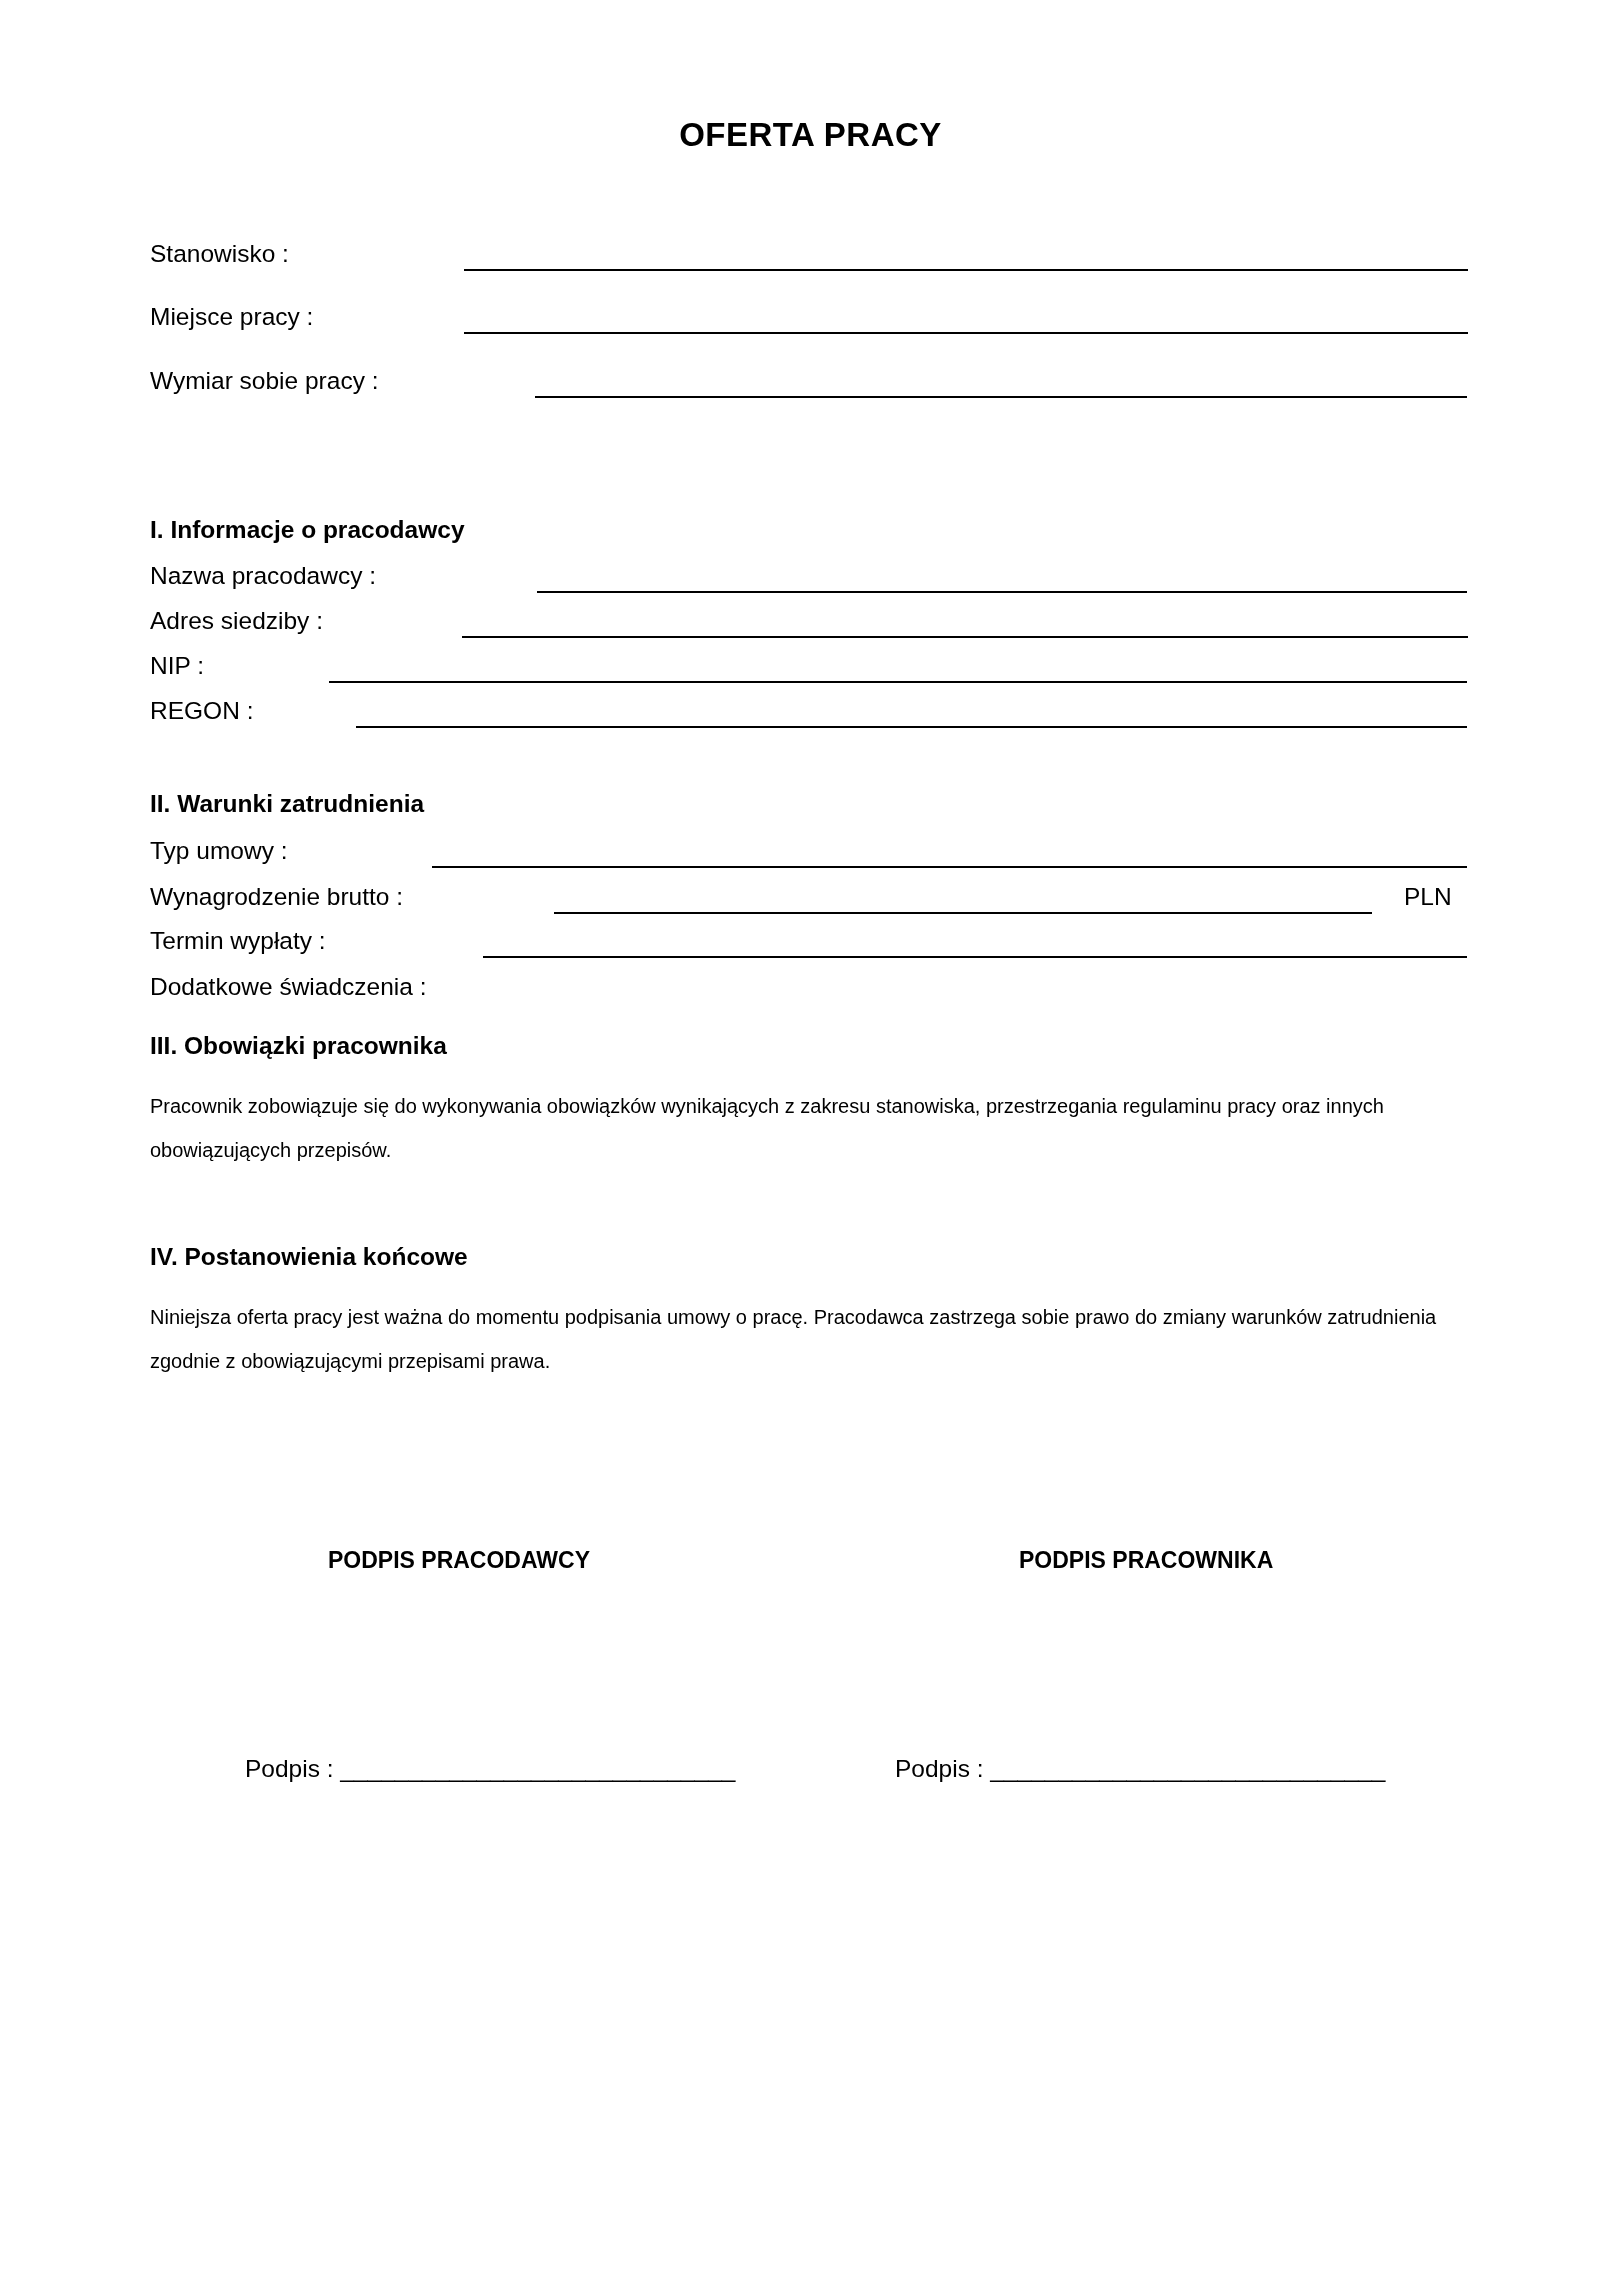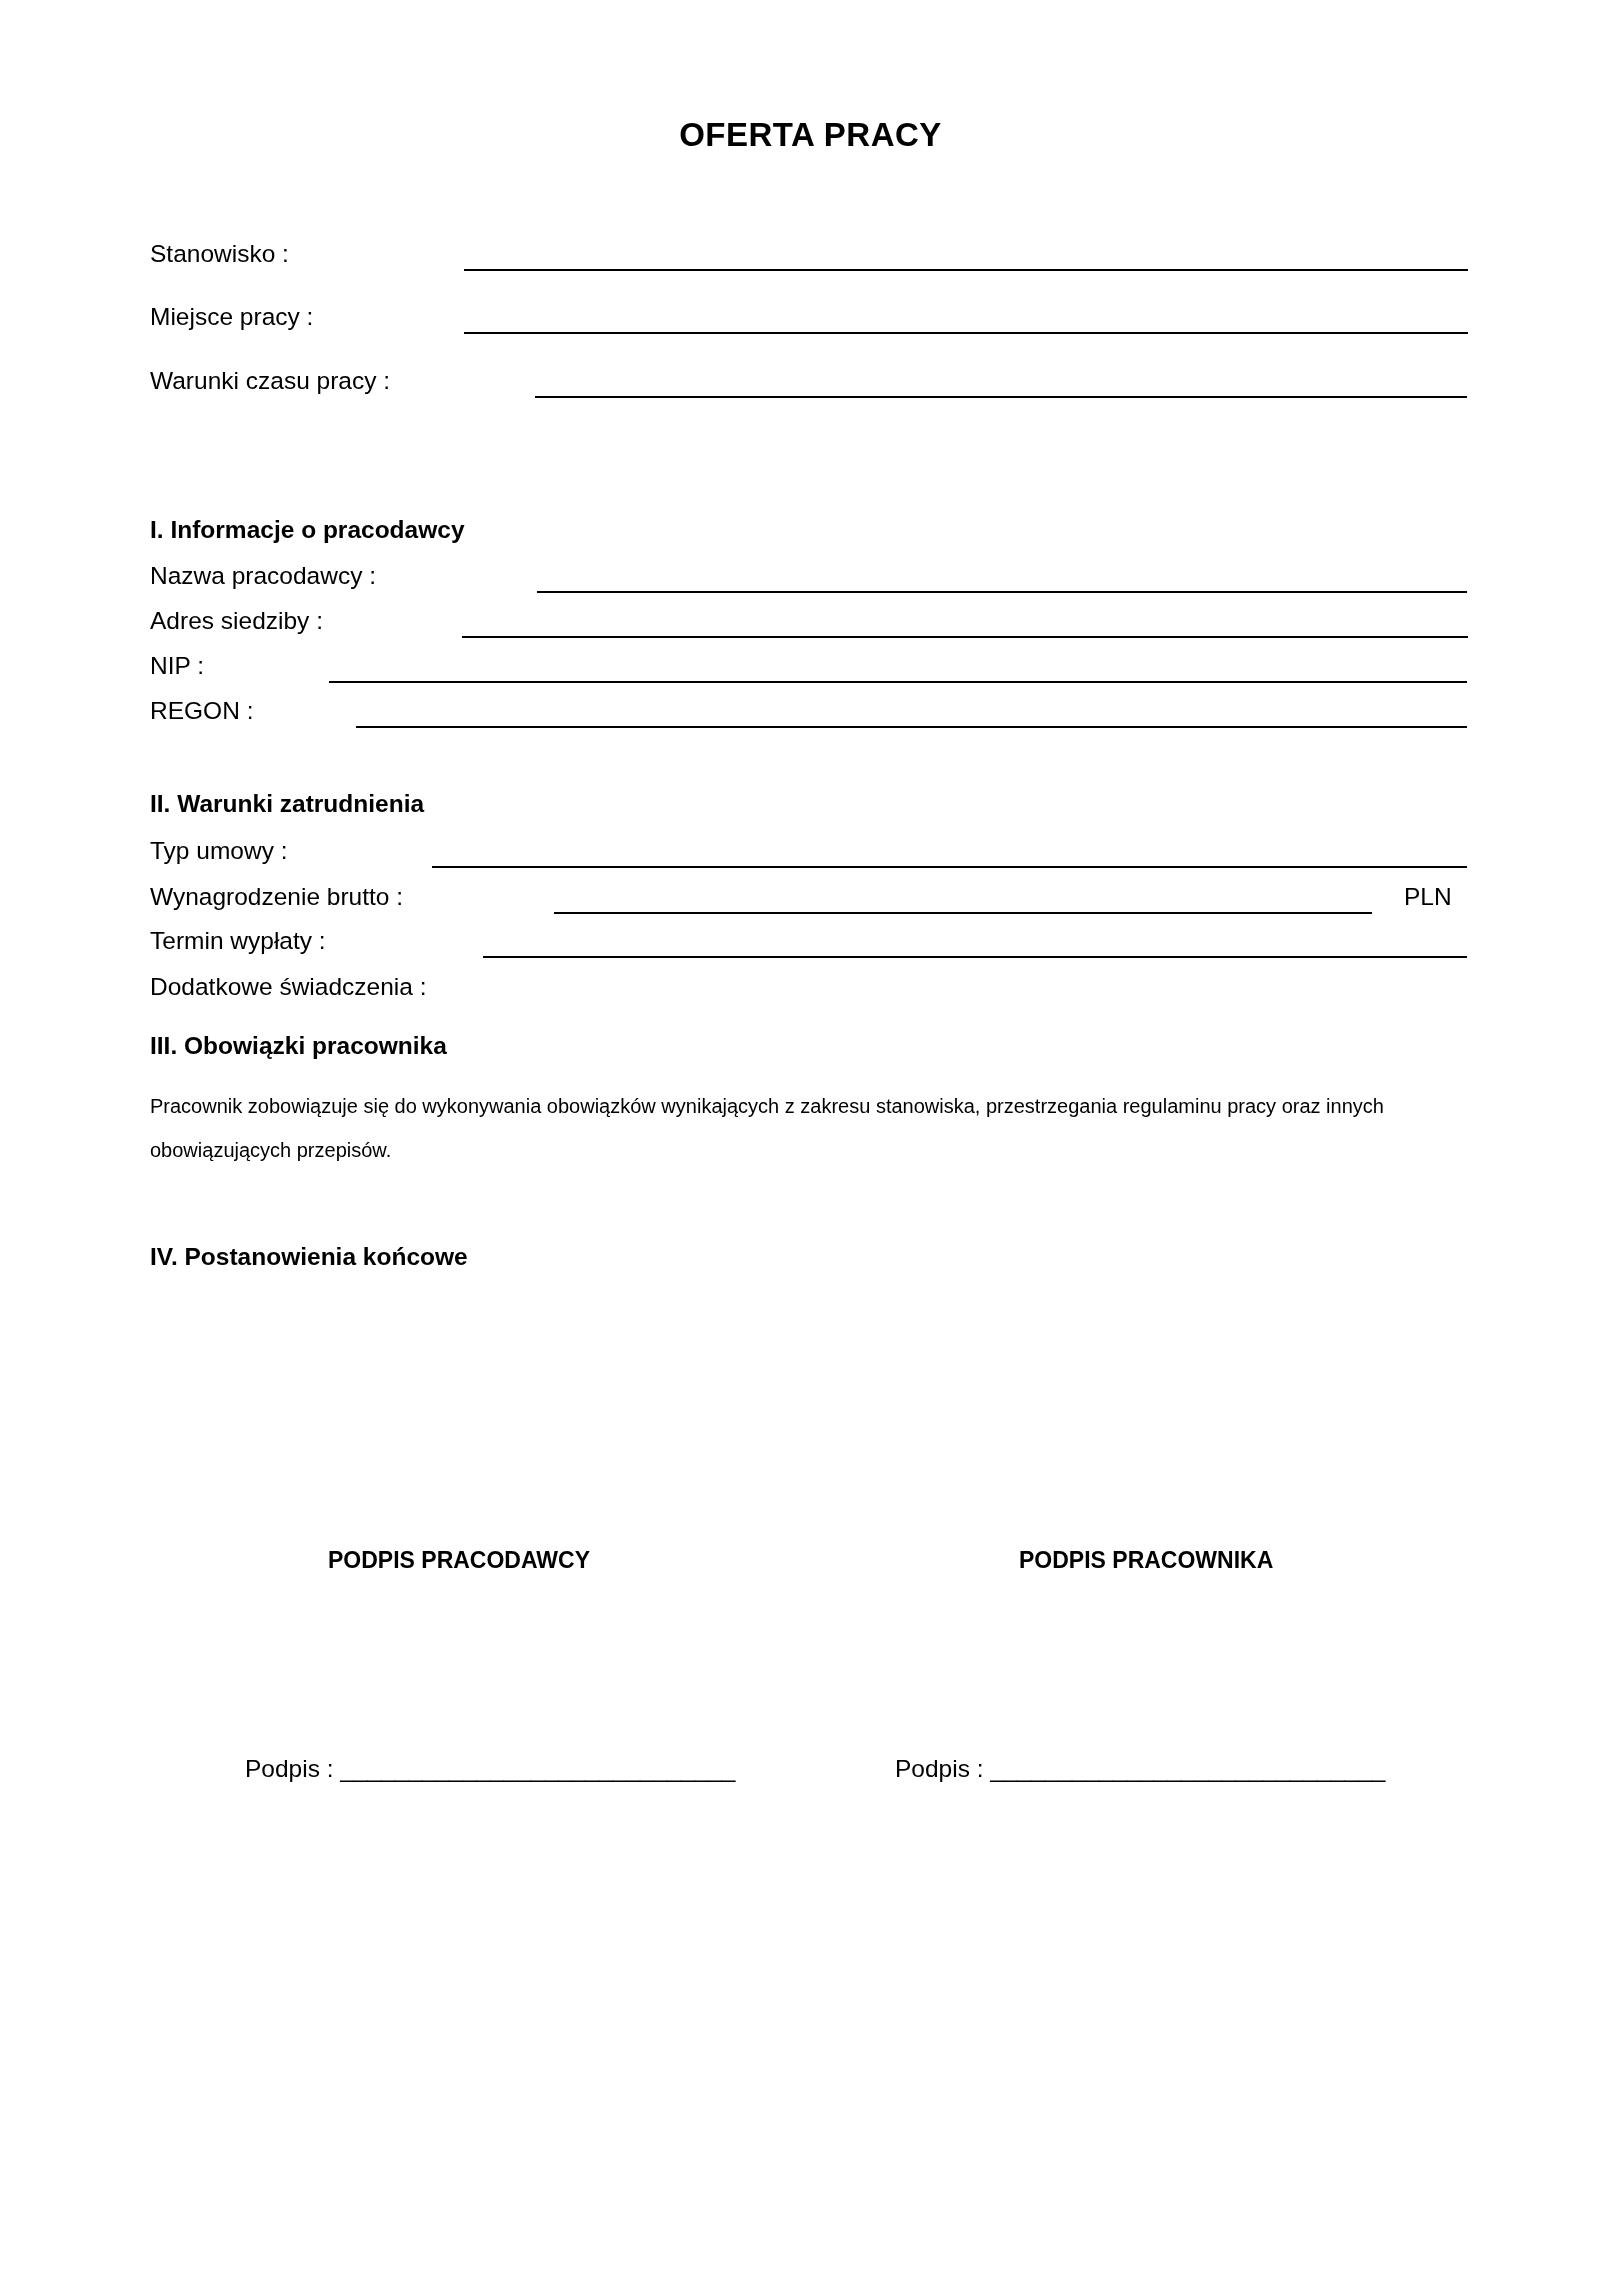--- a/index.html
+++ b/index.html
@@ -106,21 +106,21 @@
     <span class="field-label">Stanowisko :</span>
     <span class="field-rule" style="left:314px;width:1004px;"></span>
   </div>
 
   <div class="field-row" style="top:302px;">
     <span class="field-label">Miejsce pracy :</span>
     <span class="field-rule" style="left:314px;width:1004px;"></span>
   </div>
 
   <div class="field-row" style="top:366px;">
-    <span class="field-label">Warunki czasu pracy :</span>
+    <span class="field-label">Wymiar sobie pracy :</span>
     <span class="field-rule" style="left:385px;width:932px;"></span>
   </div>
 
 
   <div class="section-heading" style="top:515px;">I. Informacje o pracodawcy</div>
 
   <div class="field-row" style="top:561px;">
     <span class="field-label">Nazwa pracodawcy :</span>
     <span class="field-rule" style="left:387px;width:930px;"></span>
   </div>
@@ -161,20 +161,21 @@
   <div class="field-row" style="top:972px;">
     <span class="field-label">Dodatkowe świadczenia :</span>
   </div>
 
   <div class="section-heading" style="top:1031px;">III. Obowiązki pracownika</div>
 
   <div class="para" style="top:1076px;">Pracownik zobowiązuje się do wykonywania obowiązków wynikających z zakresu stanowiska, przestrzegania regulaminu pracy oraz innych obowiązujących przepisów.</div>
 
   <div class="section-heading" style="top:1242px;">IV. Postanowienia końcowe</div>
 
+  <div class="para" style="top:1287px;">Niniejsza oferta pracy jest ważna do momentu podpisania umowy o pracę. Pracodawca zastrzega sobie prawo do zmiany warunków zatrudnienia zgodnie z obowiązującymi przepisami prawa.</div>
 
   <div class="sig-heading" style="left:328px;top:1546px;">PODPIS PRACODAWCY</div>
 
   <div class="sig-heading" style="left:1019px;top:1546px;">PODPIS PRACOWNIKA</div>
 
   <div class="sig-line" style="left:245px;top:1754px;">Podpis : _____________________________</div>
 
   <div class="sig-line" style="left:895px;top:1754px;">Podpis : _____________________________</div>
 
 </div>

